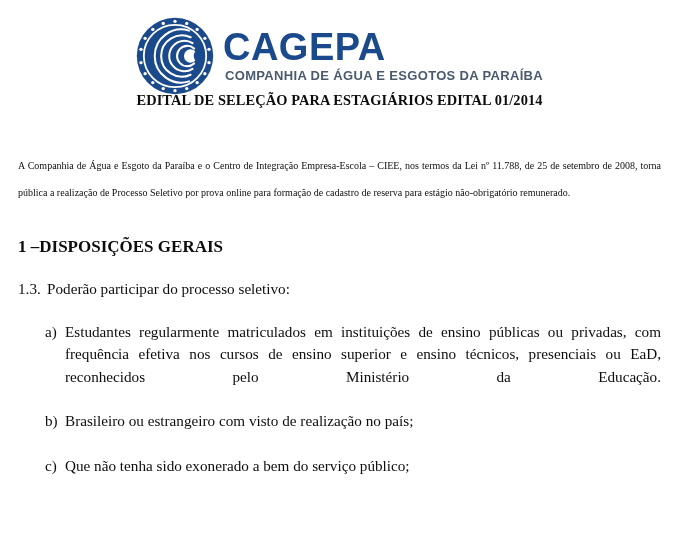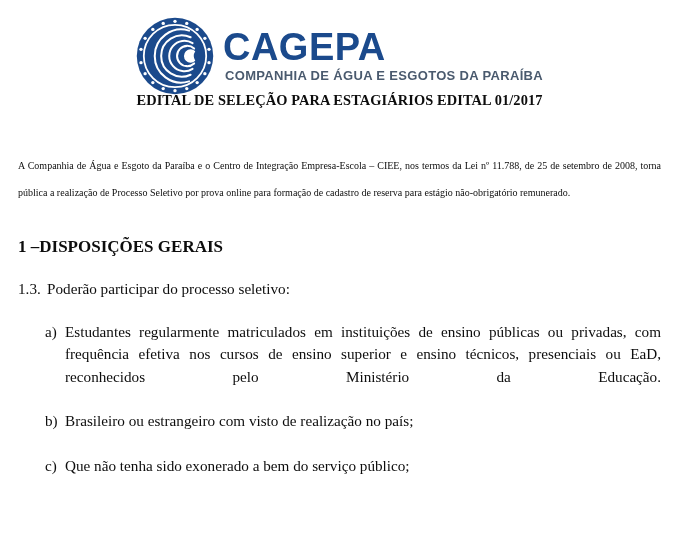--- a/index.html
+++ b/index.html
@@ -185,21 +185,21 @@
 
       <path d="M 76 44 A 8.5 8.5 0 1 0 76 56 A 11 11 0 0 1 76 44 Z" fill="#ffffff"></path>
     </svg>
 
     <div class="wordmark">
       <div class="wordmark-main">CAGEPA</div>
       <div class="wordmark-sub">COMPANHIA DE ÁGUA E ESGOTOS DA PARAÍBA</div>
     </div>
   </div>
 
-  <h2 class="doc-title line2">EDITAL DE SELEÇÃO PARA ESTAGIÁRIOS EDITAL 01/2017</h2>
+  <h2 class="doc-title line2">EDITAL DE SELEÇÃO PARA ESTAGIÁRIOS EDITAL 01/2014</h2>
 
   <p class="intro">A Companhia de Água e Esgoto da Paraíba e o Centro de Integração Empresa-Escola – CIEE, nos termos da Lei nº 11.788, de 25 de setembro de 2008, torna pública a realização de Processo Seletivo por prova online para formação de cadastro de reserva para estágio não-obrigatório remunerado.</p>
 
   <h3 class="section-heading">1 –DISPOSIÇÕES GERAIS</h3>
 
   <p class="clause">
     <span class="num">1.3.</span><span>Poderão participar do processo seletivo:</span>
   </p>
 
   <ul class="lettered">

